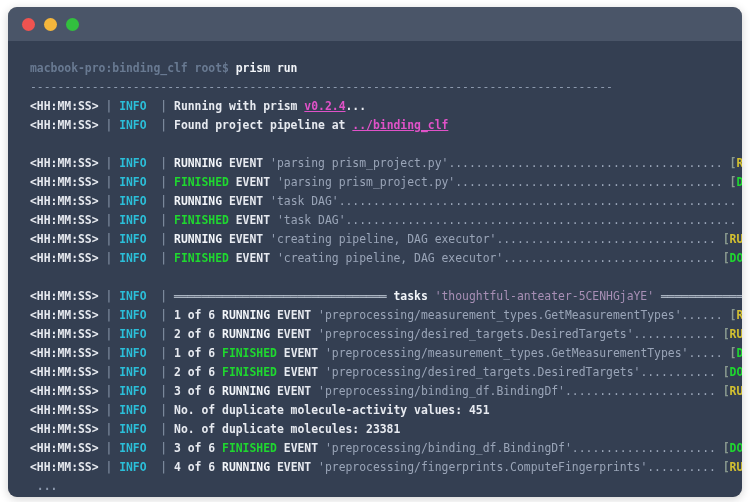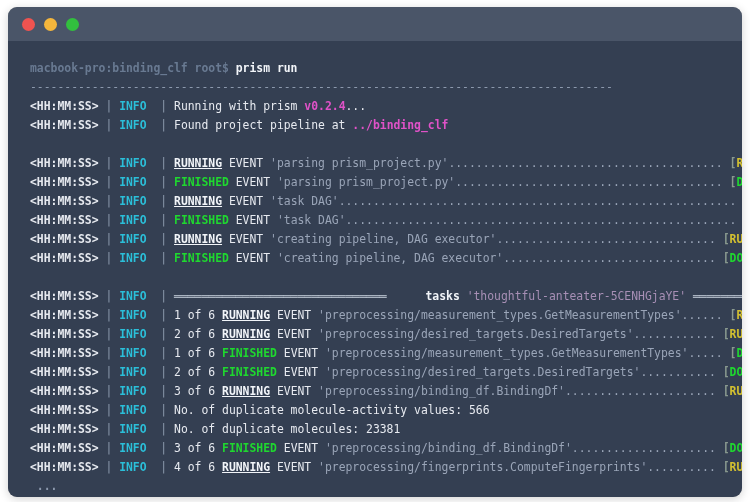--- a/index.html
+++ b/index.html
@@ -68,31 +68,31 @@
   }
   .line.blank { }
 
   
   .prompt-host  { color: #697a92; font-weight: bold; }
   .prompt-cmd   { color: #f2f5f9; font-weight: bold; }
   .rule         { color: #8c99ad; }
   .ts           { color: #e7eaf0; font-weight: bold; margin-top: 8px; }
   .pipe         { color: #8c99ad; }
   .lvl-info     { color: #2bbfd9; font-weight: bold; }
-  .msg          { color: #e7eaf0; font-weight: normal; }
-  .kw-running   { color: #f2f5f9; font-weight: bold; text-decoration: underline; }
+  .msg          { color: #e7eaf0; font-weight: bold; }
+  .kw-running   { color: #f2f5f9; font-weight: bold; }
   .kw-finished  { color: #1fd82f; font-weight: bold; }
   .evt-name     { color: #9aa5b8; }
   .dots         { color: #9aa5b8; }
   .bracket      { color: #8a9a8f; font-weight: bold; }
   .tag-run      { color: #d4c130; font-weight: bold; }
   .tag-done     { color: #1fd82f; font-weight: bold; }
-  .accent-pink  { color: #e052c8; font-weight: bold; }
+  .accent-pink  { color: #e052c8; font-weight: bold; text-decoration: underline; }
   .banner-rule  { color: #c9d2de; }
-  .banner-word  { color: #f2f5f9; font-weight: bold; margin-left: 32px; }
+  .banner-word  { color: #f2f5f9; font-weight: bold; }
   .banner-name  { color: #a78fb5; }
   .ellipsis     { color: #8c99ad; font-weight: bold; }
 </style>
 </head>
 <body>
 
 <div id="terminal-window">
 
   <div id="title-bar">
     <span class="light light-red"></span>
@@ -112,20 +112,20 @@
       <div class="line"><span class="ts">&lt;HH:MM:SS&gt;</span><span class="pipe"> | </span><span class="lvl-info">INFO</span><span class="pipe">  | </span><span class="kw-finished">FINISHED</span><span class="msg"> EVENT </span><span class="evt-name">'task DAG'</span><span class="dots">.........................................................</span><span class="bracket"> [</span></div>
       <div class="line"><span class="ts">&lt;HH:MM:SS&gt;</span><span class="pipe"> | </span><span class="lvl-info">INFO</span><span class="pipe">  | </span><span class="kw-running">RUNNING</span><span class="msg"> EVENT </span><span class="evt-name">'creating pipeline, DAG executor'</span><span class="dots">................................</span><span class="bracket"> [</span><span class="tag-run">RUN</span></div>
       <div class="line"><span class="ts">&lt;HH:MM:SS&gt;</span><span class="pipe"> | </span><span class="lvl-info">INFO</span><span class="pipe">  | </span><span class="kw-finished">FINISHED</span><span class="msg"> EVENT </span><span class="evt-name">'creating pipeline, DAG executor'</span><span class="dots">...............................</span><span class="bracket"> [</span><span class="tag-done">DONE</span></div>
       <div class="line blank">&nbsp;</div>
       <div class="line"><span class="ts">&lt;HH:MM:SS&gt;</span><span class="pipe"> | </span><span class="lvl-info">INFO</span><span class="pipe">  | </span><span class="banner-rule">═══════════════════════════════</span><span class="banner-word"> tasks </span><span class="banner-name">'thoughtful-anteater-5CENHGjaYE'</span><span class="banner-rule"> ════════════</span></div>
       <div class="line"><span class="ts">&lt;HH:MM:SS&gt;</span><span class="pipe"> | </span><span class="lvl-info">INFO</span><span class="pipe">  | </span><span class="msg">1 of 6 </span><span class="kw-running">RUNNING</span><span class="msg"> EVENT </span><span class="evt-name">'preprocessing/measurement_types.GetMeasurementTypes'</span><span class="dots">......</span><span class="bracket"> [</span><span class="tag-run">RUN</span></div>
       <div class="line"><span class="ts">&lt;HH:MM:SS&gt;</span><span class="pipe"> | </span><span class="lvl-info">INFO</span><span class="pipe">  | </span><span class="msg">2 of 6 </span><span class="kw-running">RUNNING</span><span class="msg"> EVENT </span><span class="evt-name">'preprocessing/desired_targets.DesiredTargets'</span><span class="dots">............</span><span class="bracket"> [</span><span class="tag-run">RUN</span></div>
       <div class="line"><span class="ts">&lt;HH:MM:SS&gt;</span><span class="pipe"> | </span><span class="lvl-info">INFO</span><span class="pipe">  | </span><span class="msg">1 of 6 </span><span class="kw-finished">FINISHED</span><span class="msg"> EVENT </span><span class="evt-name">'preprocessing/measurement_types.GetMeasurementTypes'</span><span class="dots">.....</span><span class="bracket"> [</span><span class="tag-done">DONE</span></div>
       <div class="line"><span class="ts">&lt;HH:MM:SS&gt;</span><span class="pipe"> | </span><span class="lvl-info">INFO</span><span class="pipe">  | </span><span class="msg">2 of 6 </span><span class="kw-finished">FINISHED</span><span class="msg"> EVENT </span><span class="evt-name">'preprocessing/desired_targets.DesiredTargets'</span><span class="dots">...........</span><span class="bracket"> [</span><span class="tag-done">DONE</span></div>
       <div class="line"><span class="ts">&lt;HH:MM:SS&gt;</span><span class="pipe"> | </span><span class="lvl-info">INFO</span><span class="pipe">  | </span><span class="msg">3 of 6 </span><span class="kw-running">RUNNING</span><span class="msg"> EVENT </span><span class="evt-name">'preprocessing/binding_df.BindingDf'</span><span class="dots">......................</span><span class="bracket"> [</span><span class="tag-run">RUN</span></div>
-      <div class="line"><span class="ts">&lt;HH:MM:SS&gt;</span><span class="pipe"> | </span><span class="lvl-info">INFO</span><span class="pipe">  | </span><span class="msg">No. of duplicate molecule-activity values: 566</span></div>
+      <div class="line"><span class="ts">&lt;HH:MM:SS&gt;</span><span class="pipe"> | </span><span class="lvl-info">INFO</span><span class="pipe">  | </span><span class="msg">No. of duplicate molecule-activity values: 451</span></div>
       <div class="line"><span class="ts">&lt;HH:MM:SS&gt;</span><span class="pipe"> | </span><span class="lvl-info">INFO</span><span class="pipe">  | </span><span class="msg">No. of duplicate molecules: 23381</span></div>
       <div class="line"><span class="ts">&lt;HH:MM:SS&gt;</span><span class="pipe"> | </span><span class="lvl-info">INFO</span><span class="pipe">  | </span><span class="msg">3 of 6 </span><span class="kw-finished">FINISHED</span><span class="msg"> EVENT </span><span class="evt-name">'preprocessing/binding_df.BindingDf'</span><span class="dots">.....................</span><span class="bracket"> [</span><span class="tag-done">DONE</span></div>
       <div class="line"><span class="ts">&lt;HH:MM:SS&gt;</span><span class="pipe"> | </span><span class="lvl-info">INFO</span><span class="pipe">  | </span><span class="msg">4 of 6 </span><span class="kw-running">RUNNING</span><span class="msg"> EVENT </span><span class="evt-name">'preprocessing/fingerprints.ComputeFingerprints'</span><span class="dots">..........</span><span class="bracket"> [</span><span class="tag-run">RUN</span></div>
       <div class="line"><span class="ellipsis"> ...</span></div>
     </div>
 
 </div>
 
 </body></html>

